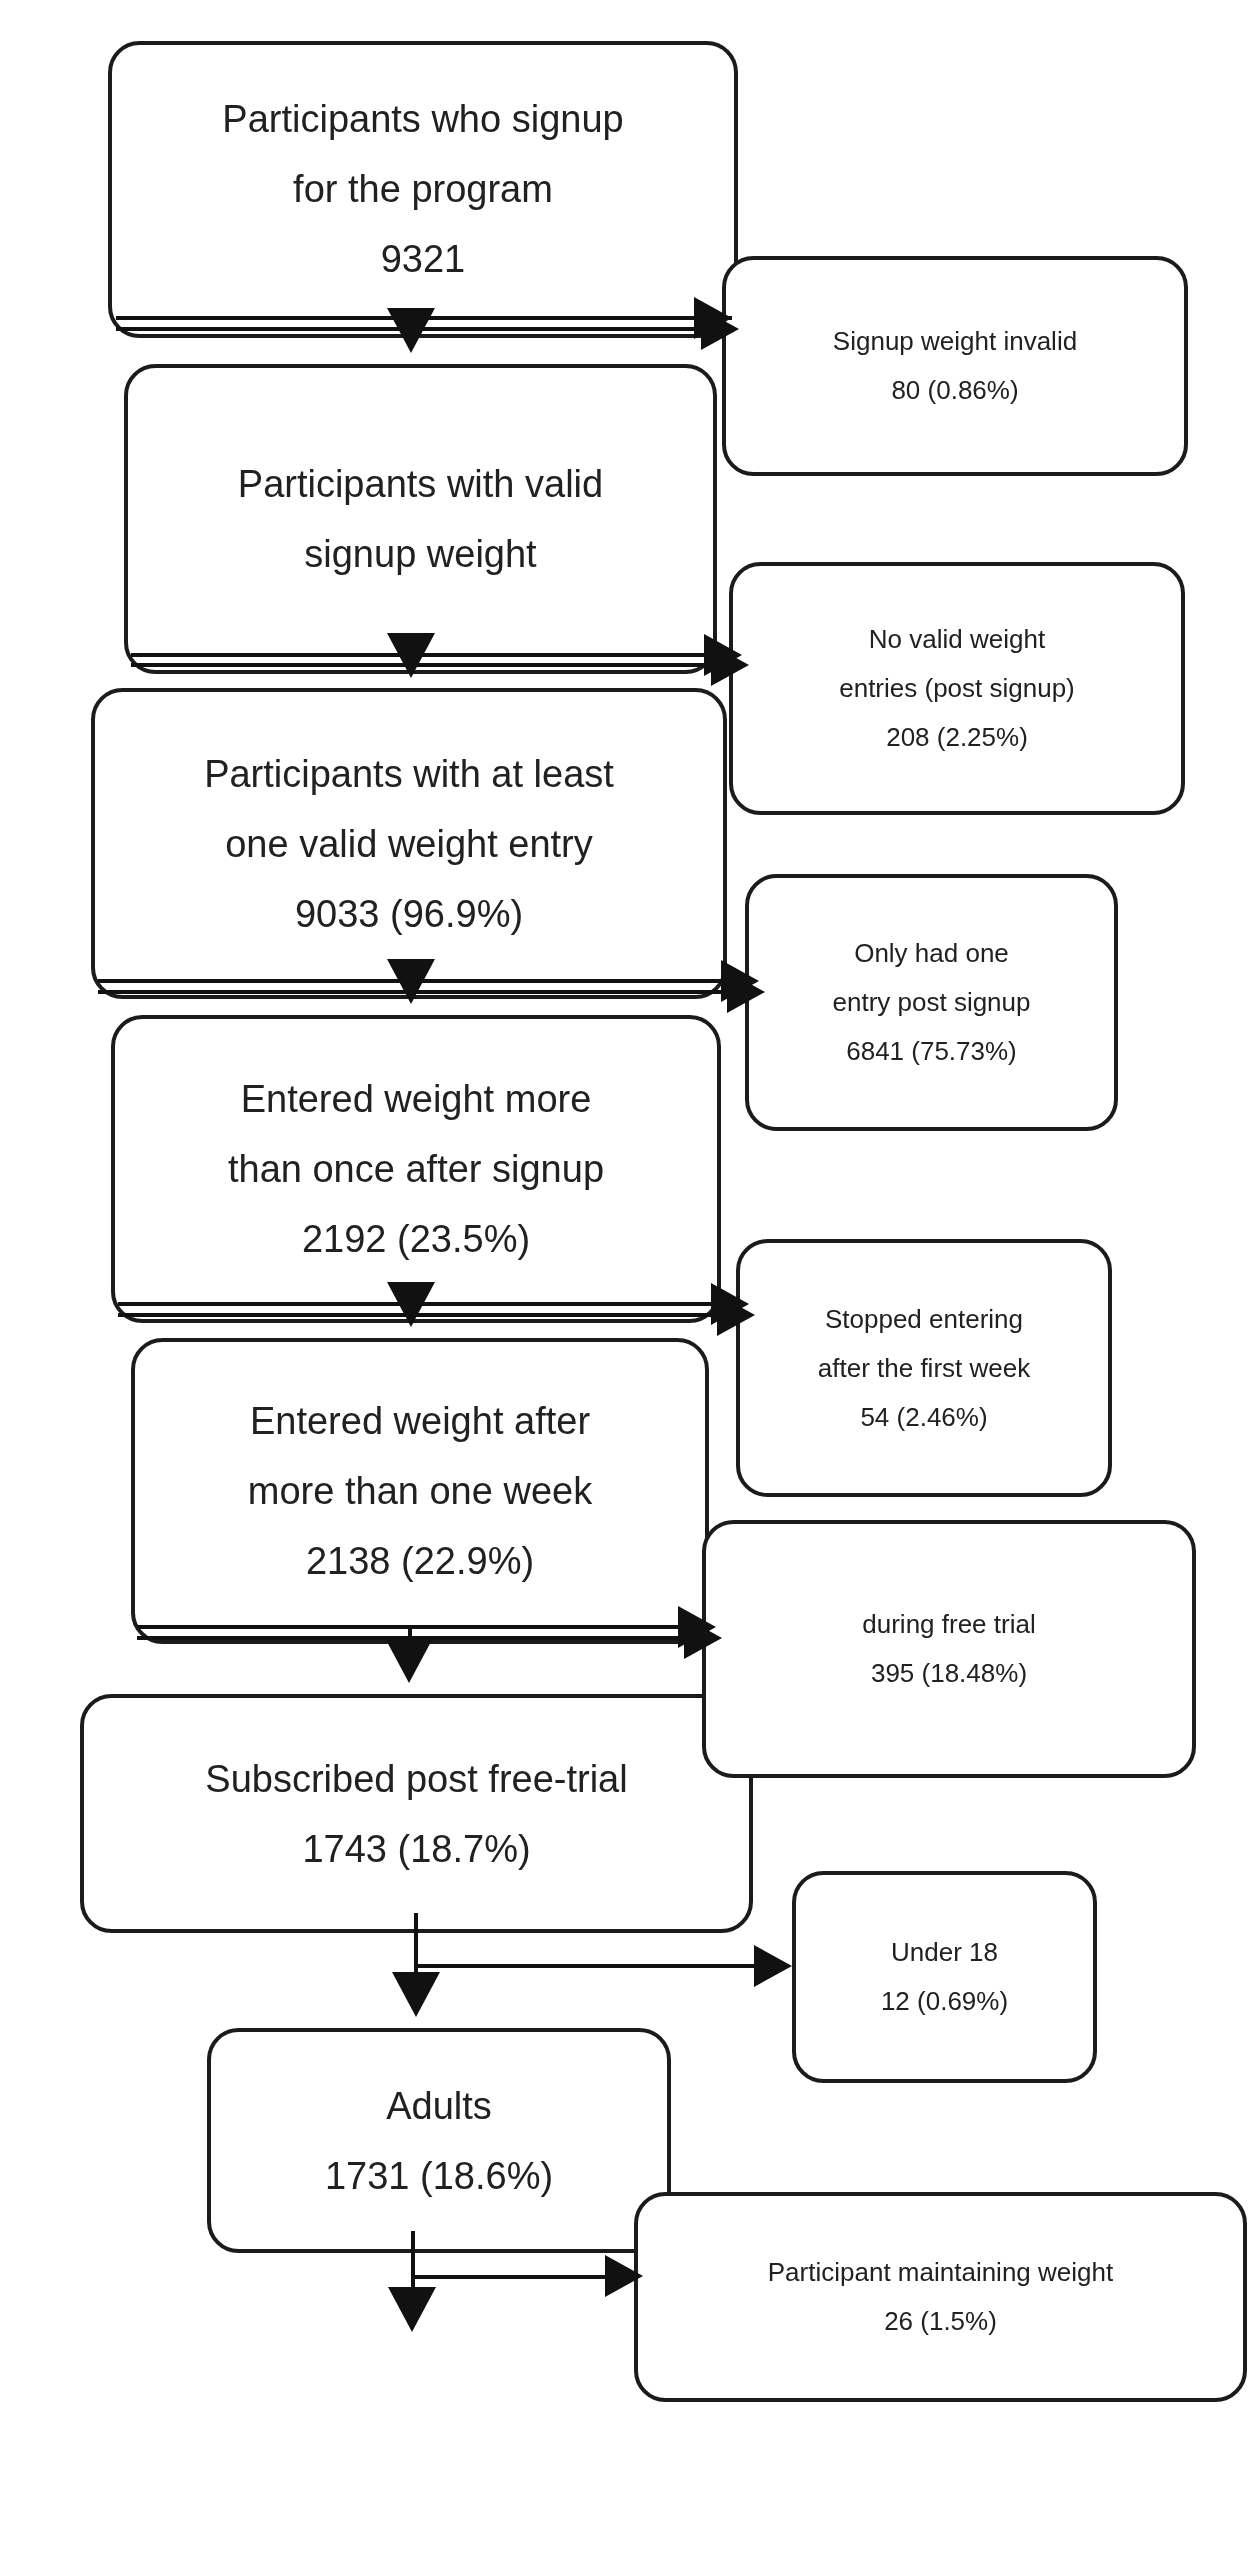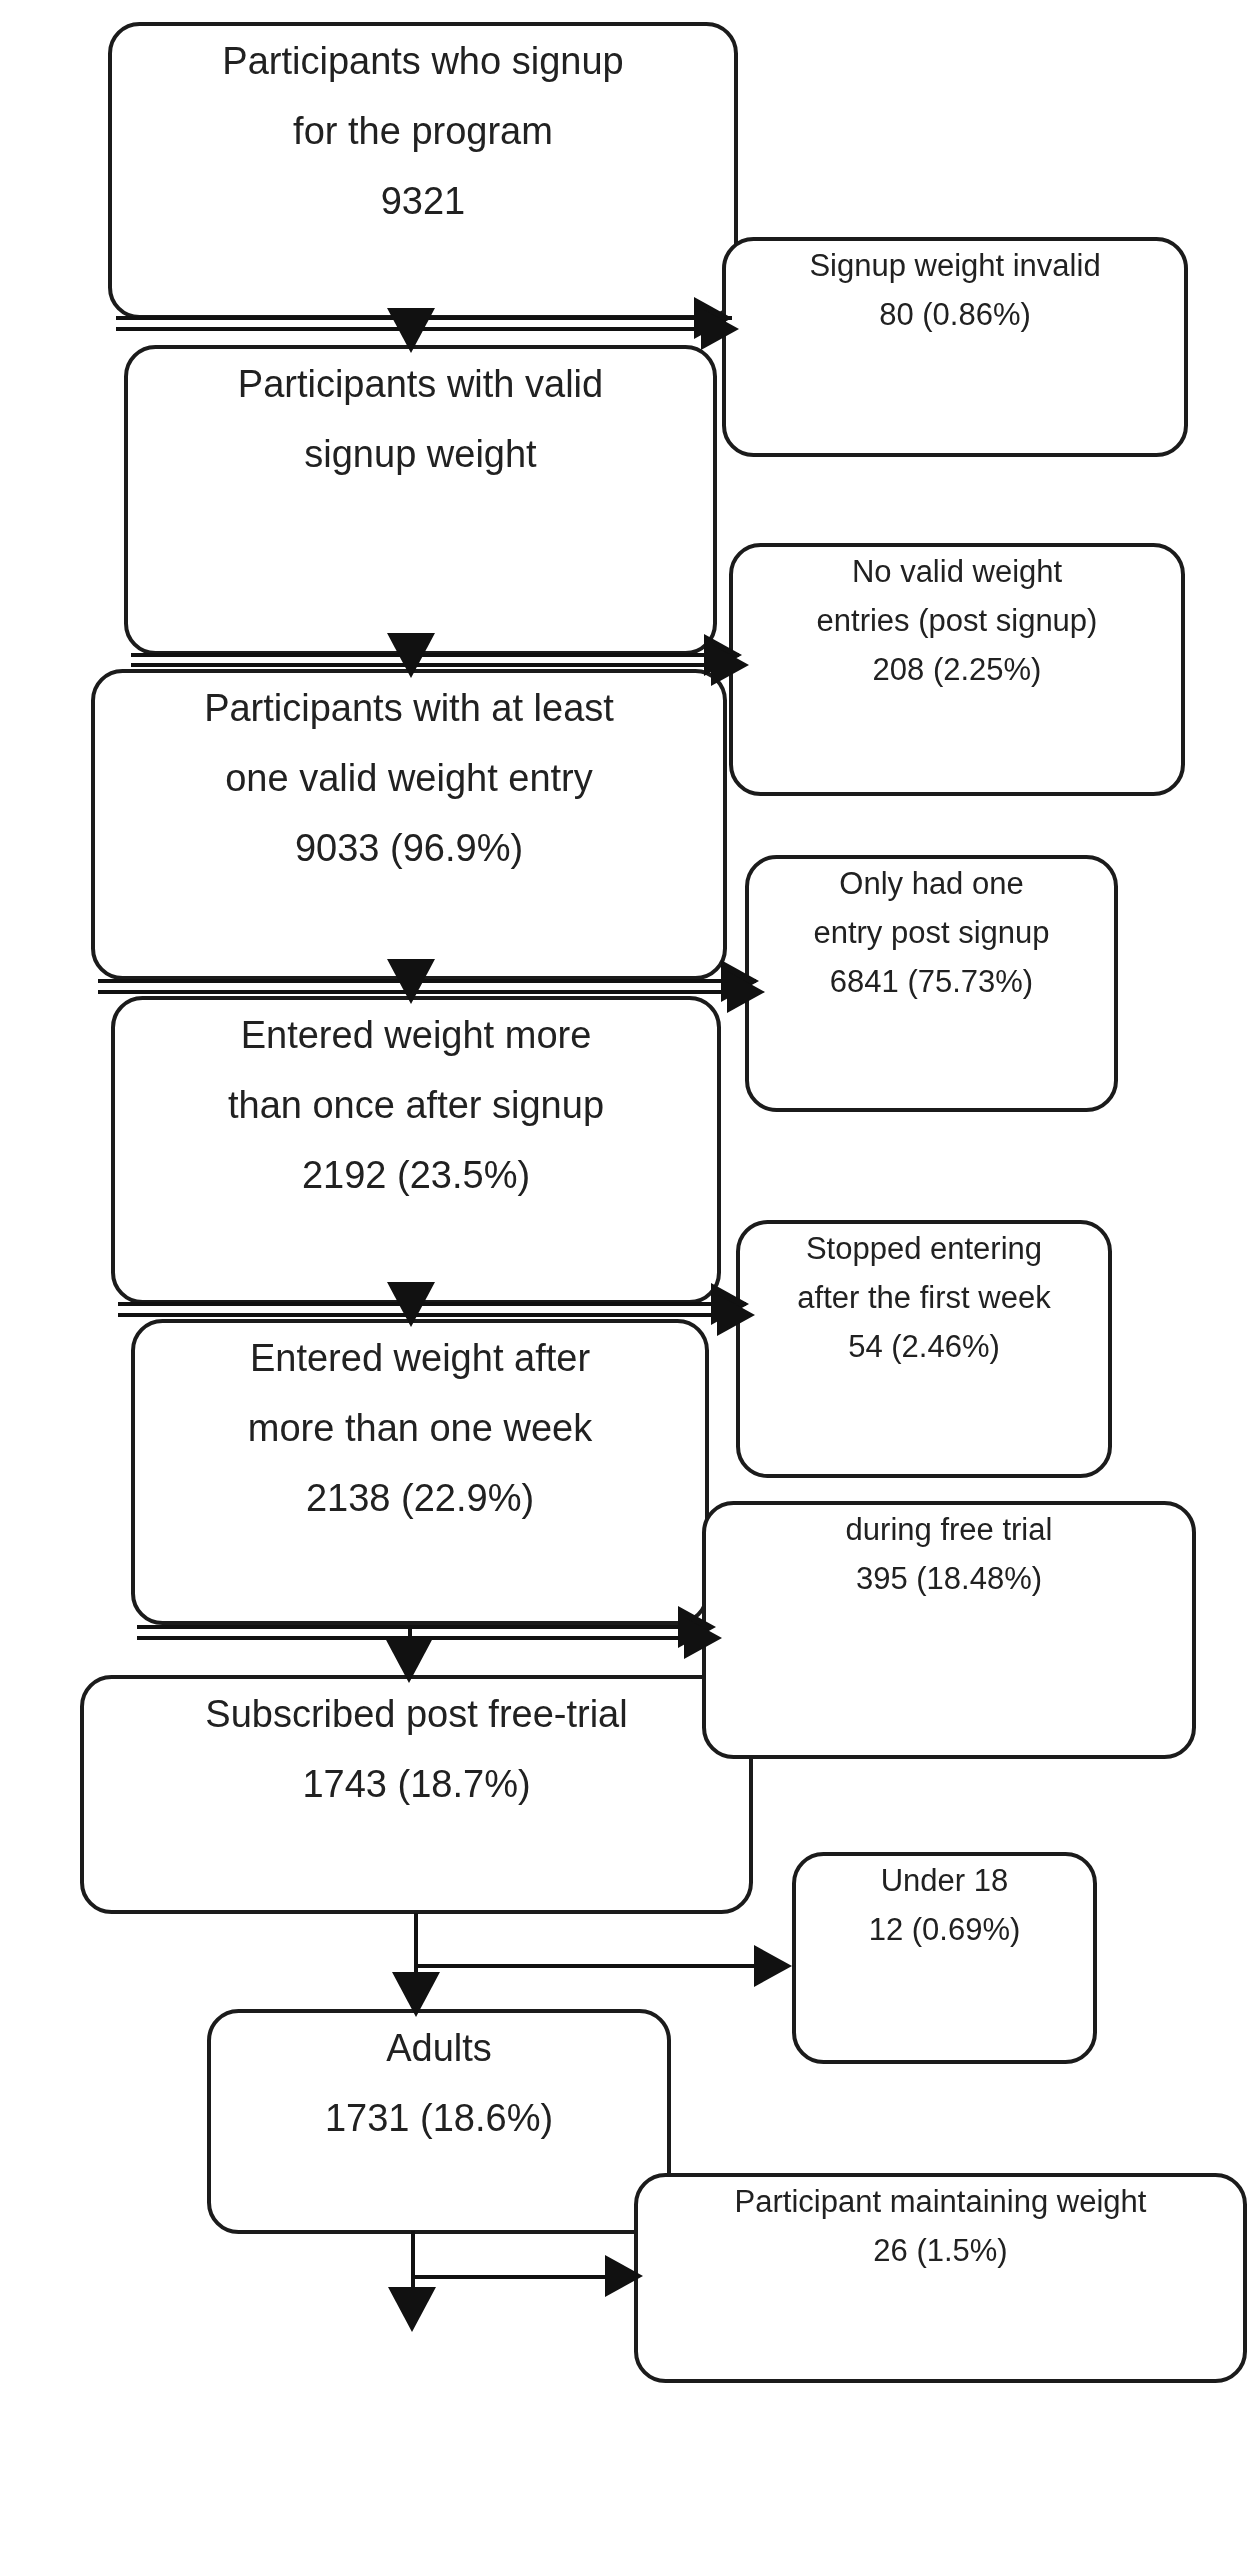--- a/index.html
+++ b/index.html
@@ -19,25 +19,27 @@
     overflow:hidden;
   }
   .box{
     position:absolute;
     box-sizing:border-box;
     background:var(--fill);
     border:4.1px solid var(--border);
     border-radius:31.5px;
     display:flex;
     flex-direction:column;
+    justify-content:center;
     align-items:center;
     text-align:center;
+    margin-top:19px;
   }
   .box.main{ z-index:2; font-size:38px; line-height:70px; }
-  .box.side{ z-index:3; font-size:31px; line-height:49px; }
+  .box.side{ z-index:3; font-size:26px; line-height:49px; }
   .ln{ white-space:nowrap; }
   .hl{ position:absolute; height:4.1px; background:var(--arrow); z-index:4; }
   .vl{ position:absolute; width:4.1px;  background:var(--arrow); z-index:4; }
   .td{ position:absolute; width:0; height:0; z-index:5;
        border-left:24px solid transparent;
        border-right:24px solid transparent;
        border-top:45px solid var(--arrow); }
   .tr{ position:absolute; width:0; height:0; z-index:5;
        border-top:21.5px solid transparent;
        border-bottom:21.5px solid transparent;

